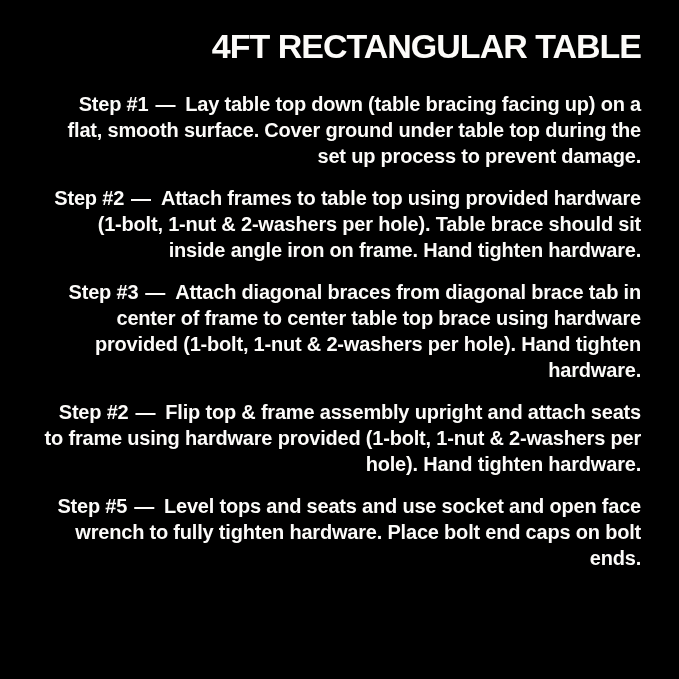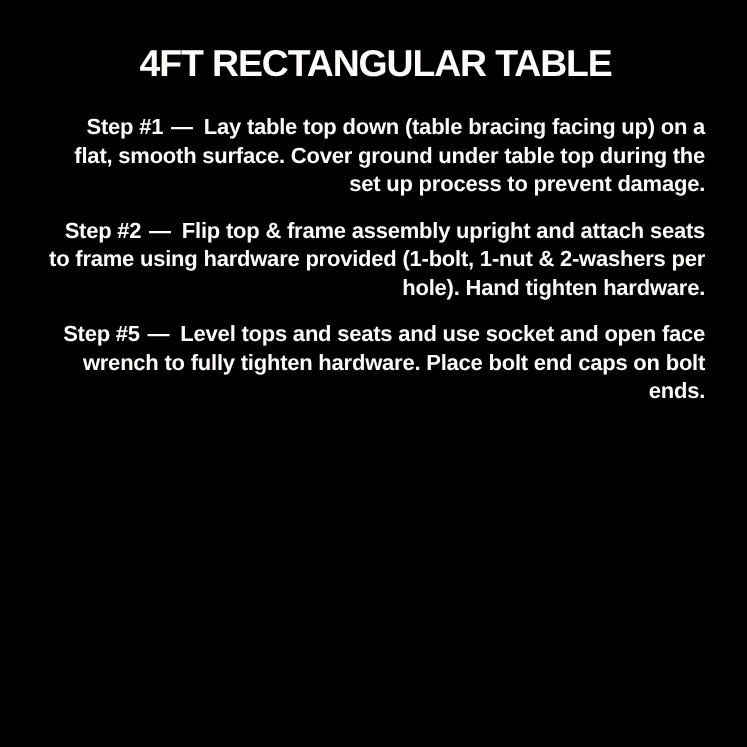--- a/index.html
+++ b/index.html
@@ -13,22 +13,22 @@
     height: 679px;
     background: #000000;
     color: #fcfbf9;
     font-family: "Liberation Sans", "DejaVu Sans", sans-serif;
     font-weight: 700;
     overflow: hidden;
     box-sizing: border-box;
     padding: 26px 38px 0 42px;
   }
   .page-title {
-    margin: 12px;
-    text-align: center;
+    margin: 0;
+    text-align: right;
     font-size: 34px;
     line-height: 1.22;
     letter-spacing: -1px;
     font-weight: 700;
   }
   .page-subtitle {
     margin: 2px 0 0 0;
     text-align: center;
     font-size: 24px;
     line-height: 1.2;
@@ -52,19 +52,21 @@
 </style>
 </head>
 <body>
 
 <div class="poster">
   <h1 class="page-title">4FT RECTANGULAR TABLE</h1>
 
   <div class="steps">
     <p class="step"><span>Step #1</span><span class="dash">—</span><span>Lay table top down (table bracing facing up) on a flat, smooth surface. Cover ground under table top during the set up process to prevent damage.</span></p>
 
+    <p class="step"><span>Step #2</span><span class="dash">—</span><span>Attach frames to table top using provided hardware (1-bolt, 1-nut &amp; 2-washers per hole). Table brace should sit inside angle iron on frame. Hand tighten hardware.</span></p>
 
+    <p class="step"><span>Step #3</span><span class="dash">—</span><span>Attach diagonal braces from diagonal brace tab in center of frame to center table top brace using hardware provided (1-bolt, 1-nut &amp; 2-washers per hole). Hand tighten hardware.</span></p>
 
     <p class="step"><span>Step #2</span><span class="dash">—</span><span>Flip top &amp; frame assembly upright and attach seats to frame using hardware provided (1-bolt, 1-nut &amp; 2-washers per hole). Hand tighten hardware.</span></p>
 
     <p class="step"><span>Step #5</span><span class="dash">—</span><span>Level tops and seats and use socket and open face wrench to fully tighten hardware. Place bolt end caps on bolt ends.</span></p>
   </div>
 </div>
 
 </body></html>

